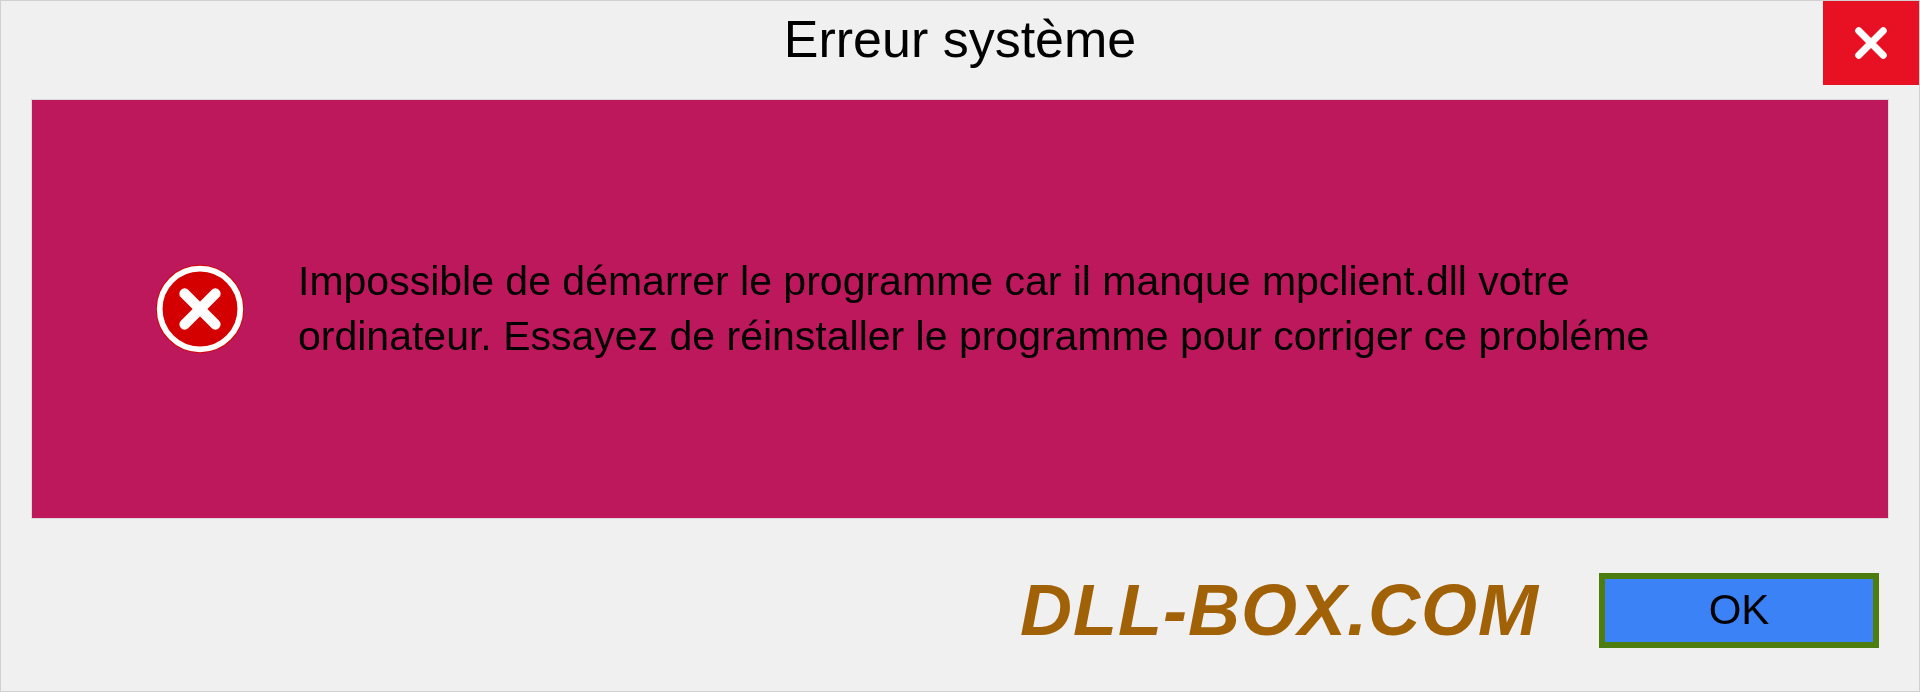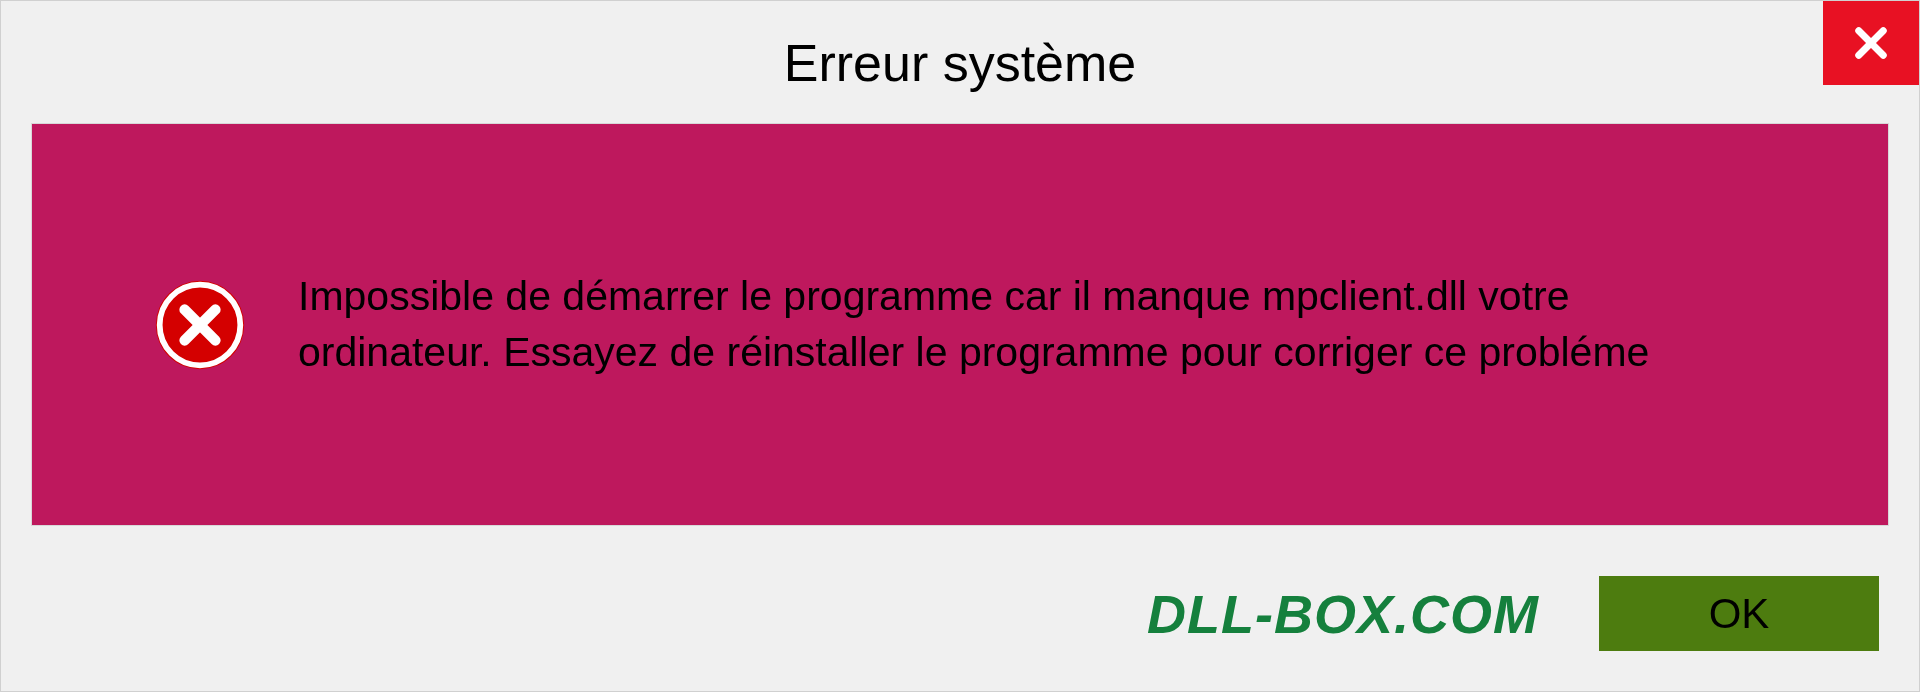--- a/index.html
+++ b/index.html
@@ -24,21 +24,21 @@
       position: relative;
       display: flex;
       flex-direction: column;
     }
     
     .titlebar {
       display: flex;
       align-items: flex-start;
       justify-content: center;
       position: relative;
-      padding: 32px 0 30px 0;
+      padding: 8px 0 30px 0;
     }
     
     .title {
       font-size: 52px;
       font-weight: 400;
       color: #000;
       text-align: center;
     }
     
     .close-button {
@@ -90,33 +90,33 @@
     
     .footer {
       display: flex;
       align-items: center;
       justify-content: flex-end;
       padding: 20px 40px 40px 40px;
       gap: 60px;
     }
     
     .watermark {
-      font-size: 54px;
+      font-size: 72px;
       font-weight: 800;
-      color: #15803d;
+      color: #a16207;
       font-style: italic;
       letter-spacing: 1px;
       font-family: Arial, sans-serif;
     }
     
     .ok-button {
       min-width: 280px;
       height: 75px;
-      background: #4d7c0f;
-      border: 4px solid #4d7c0f;
+      background: #3b82f6;
+      border: 6px solid #4d7c0f;
       font-size: 42px;
       color: #000;
       display: flex;
       align-items: center;
       justify-content: center;
       cursor: pointer;
       font-family: inherit;
     }
   </style>
 </head>

